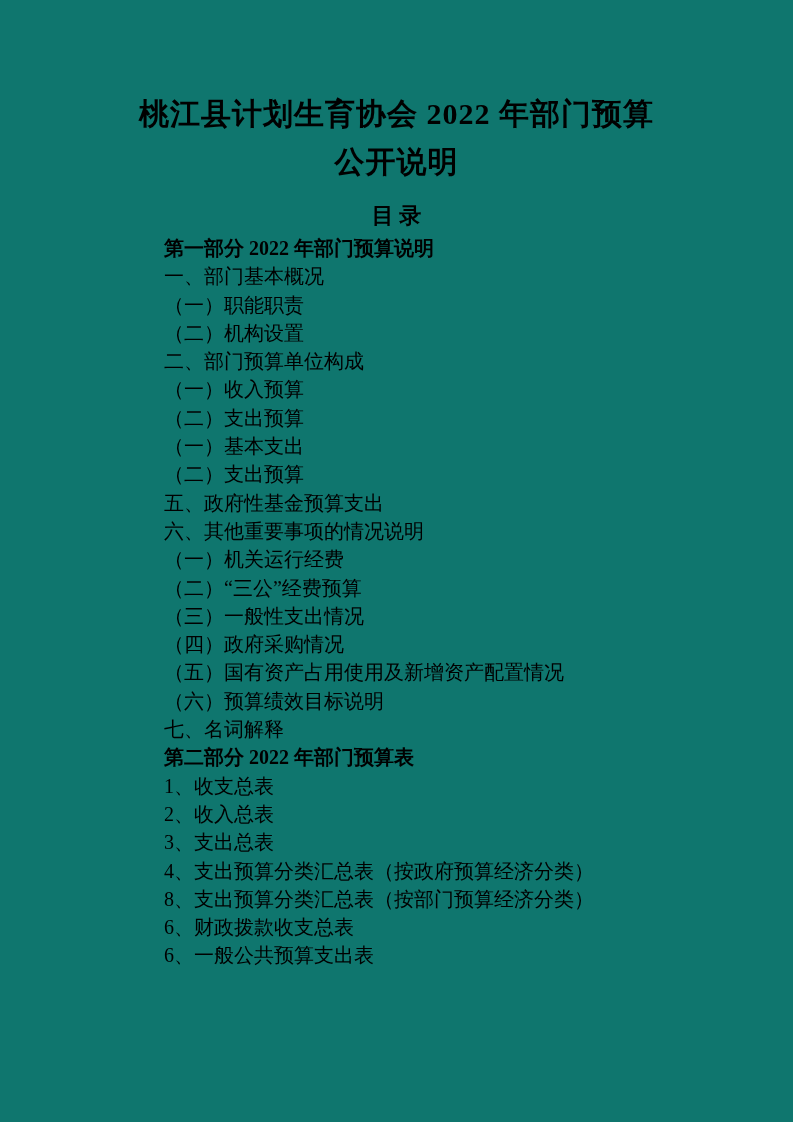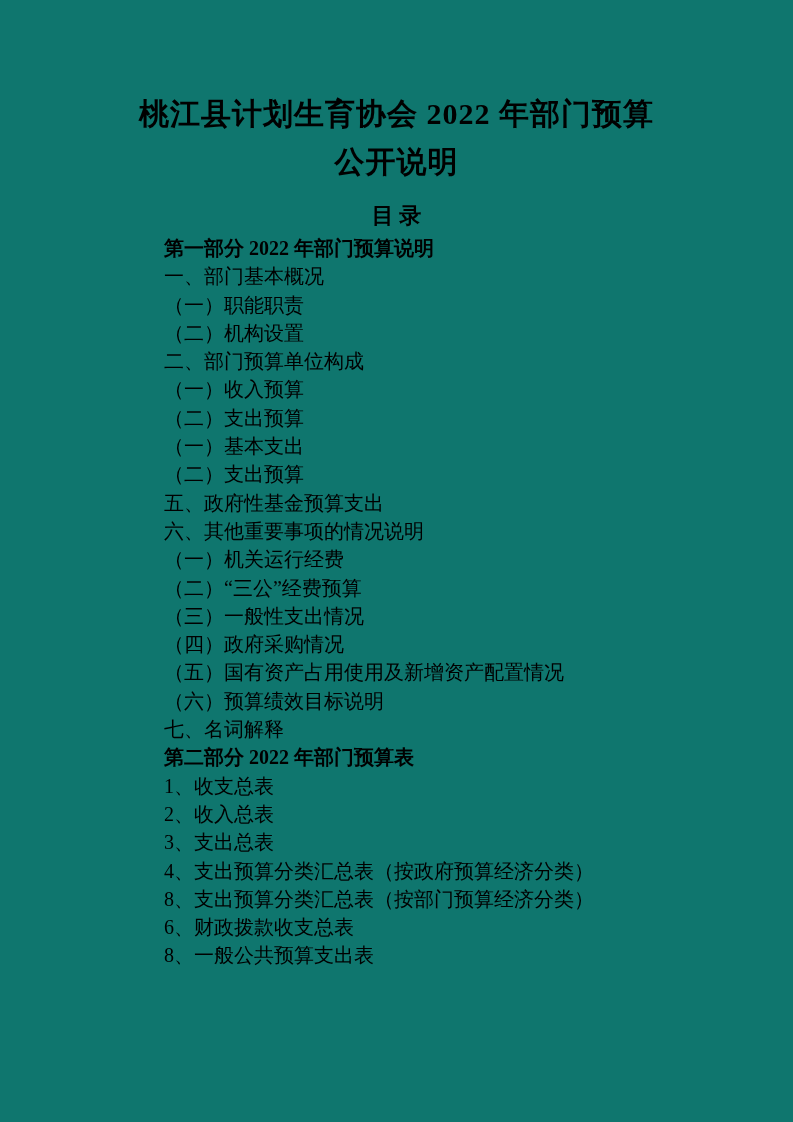--- a/index.html
+++ b/index.html
@@ -71,16 +71,16 @@
     <div class="toc-line">（五）国有资产占用使用及新增资产配置情况</div>
     <div class="toc-line">（六）预算绩效目标说明</div>
     <div class="toc-line">七、名词解释</div>
     <div class="toc-line section-heading">第二部分 2022 年部门预算表</div>
     <div class="toc-line">1、收支总表</div>
     <div class="toc-line">2、收入总表</div>
     <div class="toc-line">3、支出总表</div>
     <div class="toc-line">4、支出预算分类汇总表（按政府预算经济分类）</div>
     <div class="toc-line">8、支出预算分类汇总表（按部门预算经济分类）</div>
     <div class="toc-line">6、财政拨款收支总表</div>
-    <div class="toc-line">8、一般公共预算支出表</div>
+    <div class="toc-line">6、一般公共预算支出表</div>
   </div>
 
 </div>
 
 </body></html>

